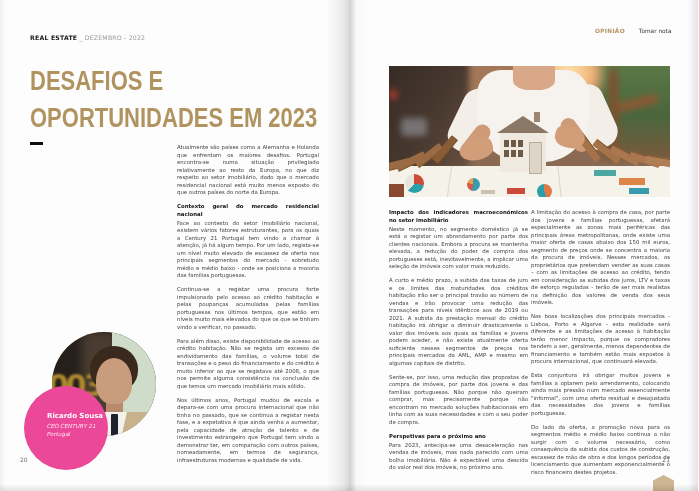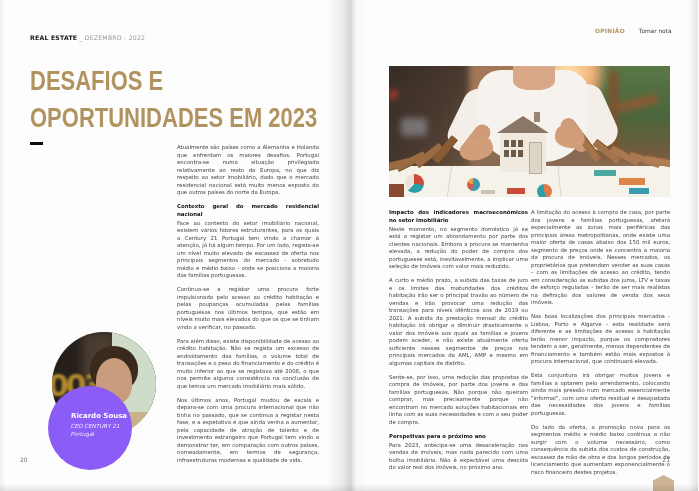--- a/index.html
+++ b/index.html
@@ -49,22 +49,22 @@
   .portrait .gold-numerals{position:absolute;left:-4px;top:36px;font-size:30px;font-weight:bold;
             color:#b08a2e;filter:blur(1px);letter-spacing:-3px;}
   .portrait .hair{position:absolute;left:38px;top:14px;width:48px;height:46px;border-radius:50% 50% 46% 46%;background:#3a2a1d;}
   .portrait .face{position:absolute;left:44px;top:26px;width:36px;height:46px;border-radius:50% 50% 42% 42%;background:#c99c7d;}
   .portrait .neck{position:absolute;left:54px;top:66px;width:17px;height:16px;background:#b98a6c;}
   .portrait .suit{position:absolute;left:14px;top:80px;width:96px;height:30px;border-radius:16px 16px 0 0;background:#c8b28c;}
   .portrait .shirt{position:absolute;left:50px;top:80px;width:25px;height:24px;background:#f3f1ec;
             clip-path:polygon(0 0,100% 0,78% 100%,22% 100%);}
   .portrait .tie{position:absolute;left:59px;top:82px;width:7px;height:22px;background:#1d222c;border-radius:1px;}
   
-  .badge{position:absolute;left:48px;top:386px;width:84px;height:84px;border-radius:50%;
-         background:#8b5cf6;z-index:3;}
+  .badge{position:absolute;left:24px;top:386px;width:84px;height:84px;border-radius:50%;
+         background:#ec4899;z-index:3;}
   .badge .txt{position:absolute;left:23px;top:26px;color:#ffffff;}
   .badge .name{font-size:7px;font-weight:bold;margin-bottom:2px;}
   .badge .role,.badge .country{font-size:5.6px;font-style:italic;color:rgba(255,255,255,0.88);line-height:8px;}
   
   .photo{position:absolute;left:389px;top:66px;width:281px;height:131px;overflow:hidden;background:#8a6a52;}
   .photo .bgl{position:absolute;inset:-6px;filter:blur(3px);}
   .photo .bg-base{position:absolute;inset:0;background:linear-gradient(180deg,#9670544 0%,#8a6a52 60%);}
   .photo .bg-dark{position:absolute;left:0;top:0;width:86px;height:110px;
         background:linear-gradient(120deg,#342a24 0%,#4a3a30 60%,#6b5240 100%);}
   .photo .bg-red-dot{position:absolute;left:6px;top:30px;width:8px;height:9px;background:#b23a2e;border-radius:2px;}

